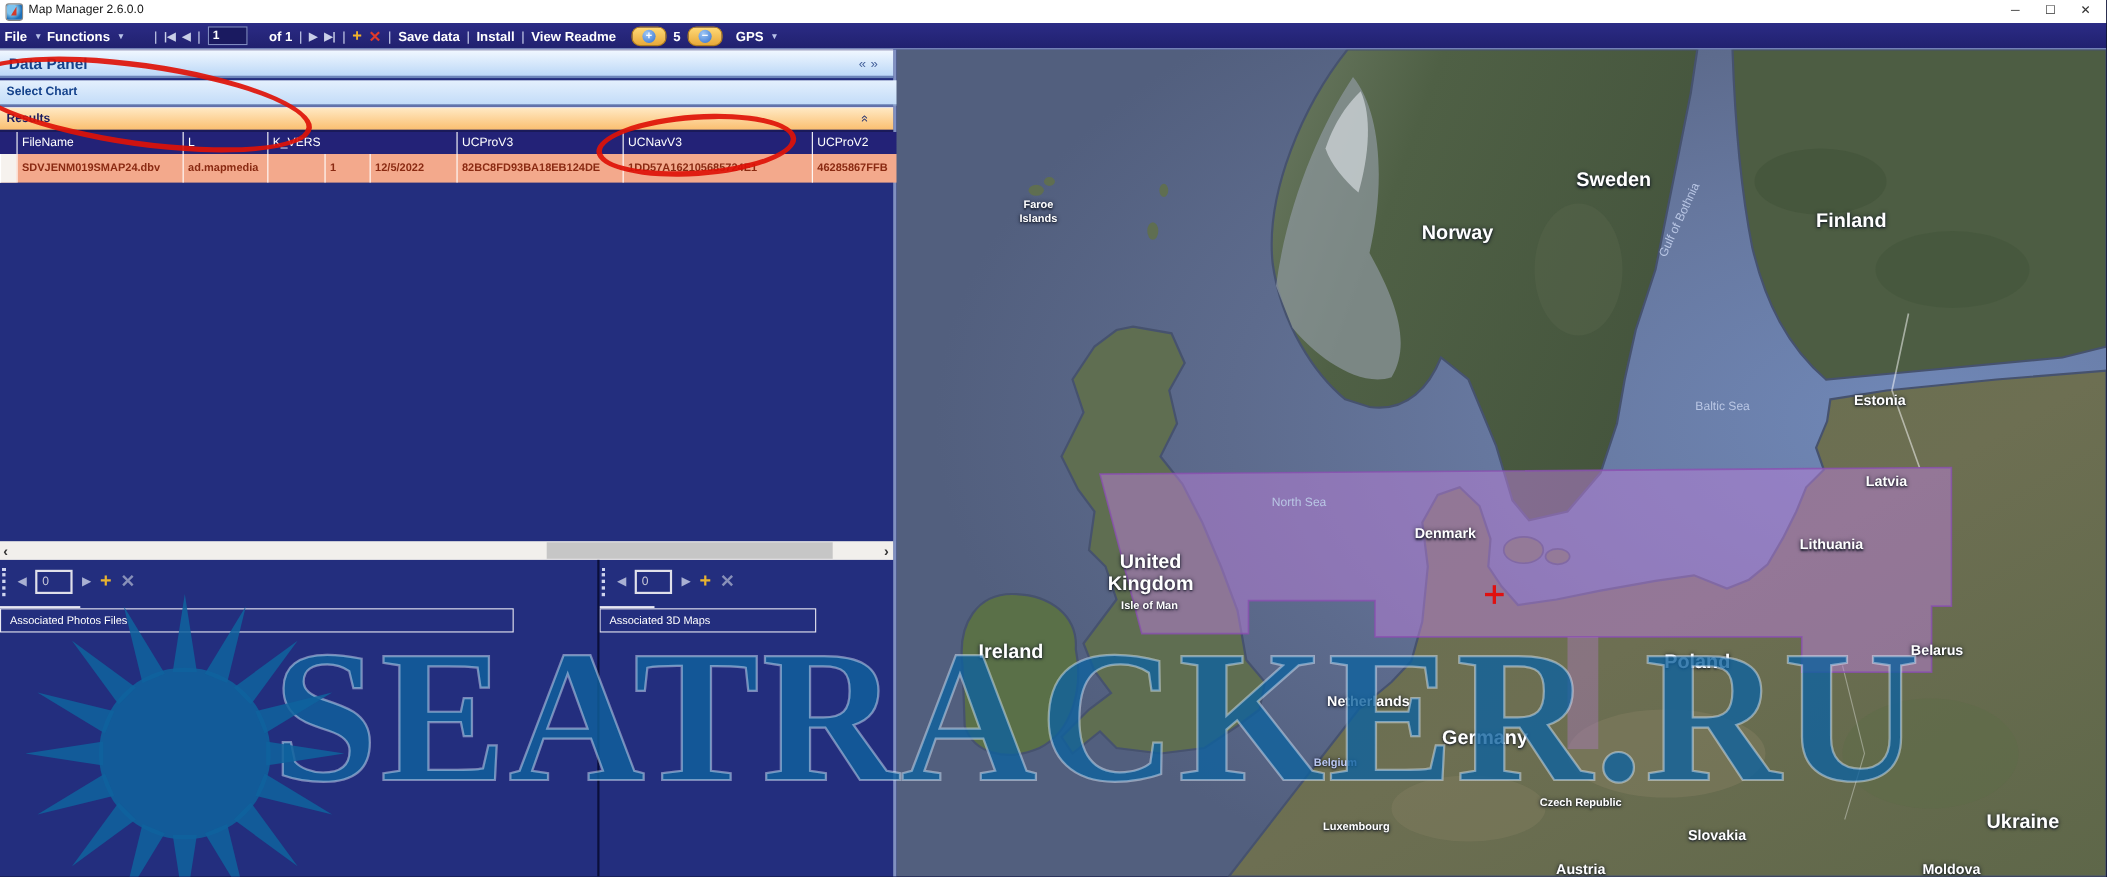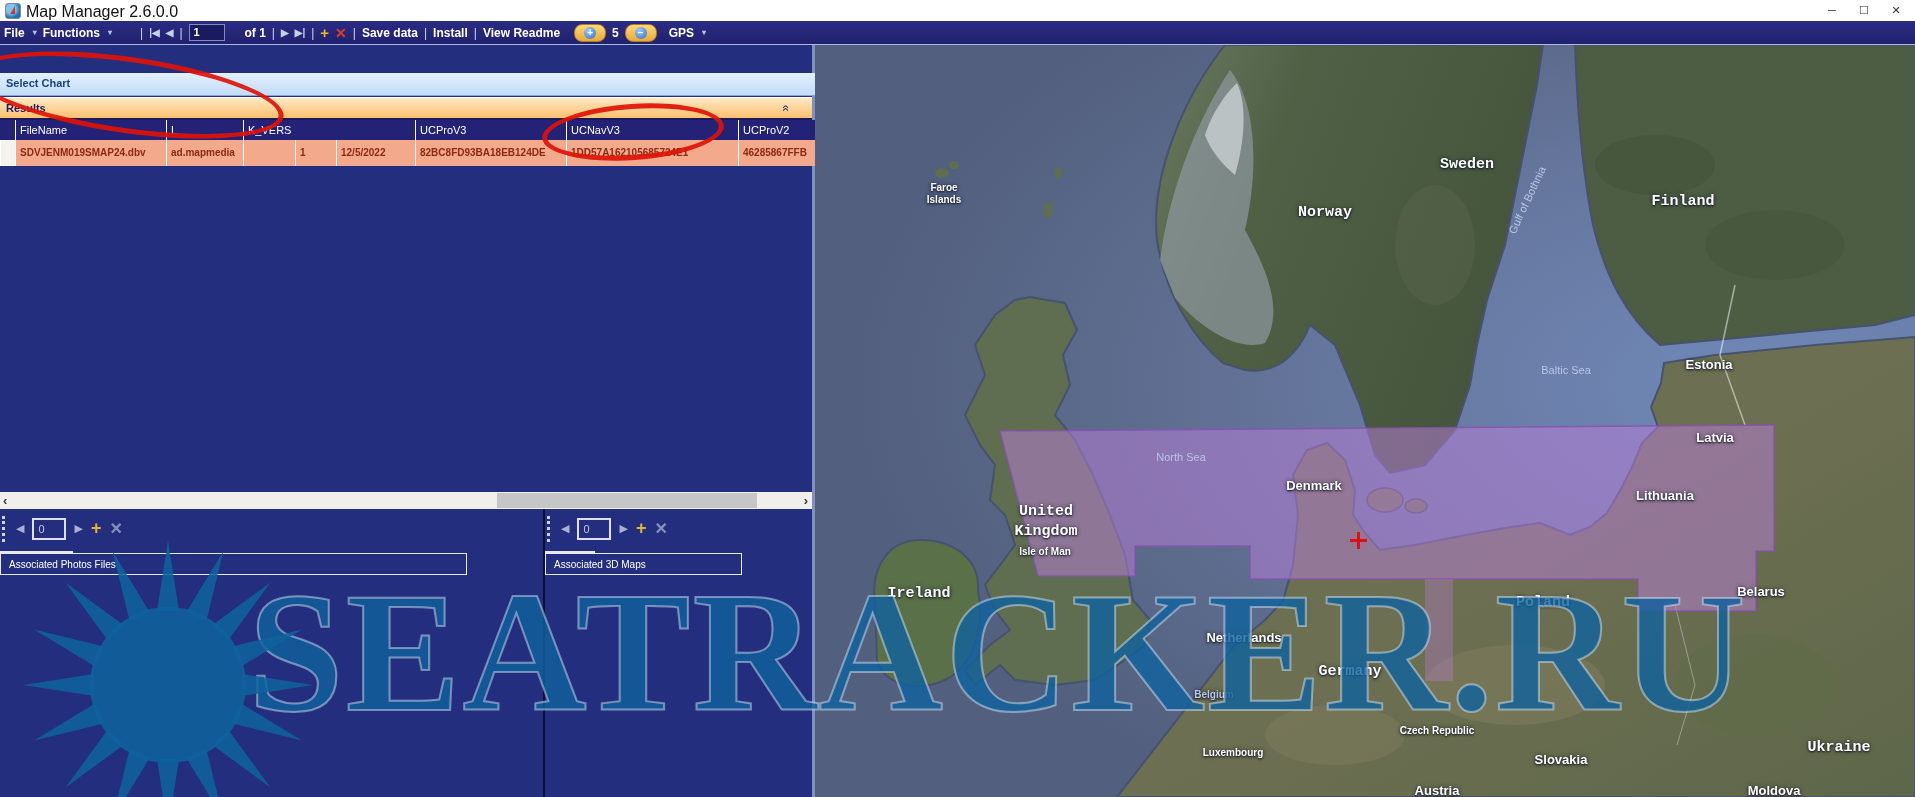--- a/index.html
+++ b/index.html
@@ -4,21 +4,21 @@
 <style>
   html,body{margin:0;padding:0;background:#000;}
   #root{position:relative;width:1915px;height:797px;overflow:hidden;
         font-family:"Liberation Sans",sans-serif;background:#232e7e;}
   
   #titlebar{position:absolute;left:0;top:0;width:1915px;height:21px;background:#ffffff;}
   #app-icon{position:absolute;left:5px;top:3px;width:14px;height:14px;border-radius:3px;
     background:radial-gradient(circle at 35% 35%,#7ec4ef 0 35%,#1d6fb8 70%);border:1px solid #888;}
   #app-icon::after{content:"";position:absolute;left:4px;top:2px;border-left:5px solid transparent;
     border-right:0 solid transparent;border-bottom:8px solid #d23a2a;}
-  #title-text{position:absolute;left:26px;top:3px;font-size:16px;color:#111;}
+  #title-text{position:absolute;left:26px;top:3px;font-size:11px;color:#111;}
   .wbtn{position:absolute;top:1px;width:28px;height:18px;text-align:center;font-size:11px;color:#333;line-height:18px;}
   #btn-min{left:1818px;} #btn-max{left:1850px;} #btn-close{left:1882px;}
   
   #toolbar{position:absolute;left:0;top:21px;width:1915px;height:24px;
     background:linear-gradient(#2b2b85,#21216f);border-bottom:1px solid #aabbe0;
     color:#fff;font-size:12px;font-weight:bold;display:flex;align-items:center;gap:6px;padding-left:4px;box-sizing:border-box;}
   .tb-item{white-space:nowrap;cursor:default;}
   .tb-sep{color:#cdd4f0;font-weight:normal;}
   .caret{font-size:8px;color:#b8c2e8;margin-left:2px;}
   .nav-arrow{color:#c9cfe8;font-size:10px;}
@@ -76,21 +76,21 @@
   
   .red-ellipse{position:absolute;border:5px solid rgba(222,18,8,.92);border-radius:50%;z-index:50;pointer-events:none;}
   #ell-selectchart{left:-30px;top:57px;width:305px;height:66px;transform:rotate(8deg);}
   #ell-ucnav{left:542px;top:104px;width:172px;height:46px;transform:rotate(-4deg);}
   
   #map{position:absolute;left:815px;top:45px;width:1100px;height:752px;overflow:hidden;
     background:radial-gradient(900px 500px at 85% 45%,#7088b8 0%,#66779e 45%,#5d6b8d 70%,#525f7e 100%);}
   #map svg{position:absolute;left:0;top:0;}
   .mlabel{position:absolute;transform:translate(-50%,-50%);color:#fff;font-weight:bold;white-space:nowrap;
     text-shadow:0 1px 2px rgba(15,20,35,.95),0 0 4px rgba(15,20,35,.7);z-index:10;}
-  .mlabel.big{font-size:15px;font-family:Liberation Mono, monospace;}
+  .mlabel.big{font-size:18px;}
   .mlabel.med{font-size:13px;}
   .mlabel.small{font-size:10px;font-weight:bold;}
   .mlabel.sea{color:#b9c6e4;font-weight:normal;font-size:11px;text-shadow:none;}
   .mlabel.water-blue{color:#b9c6f0;}
   #red-cross{position:absolute;left:535px;top:487px;width:17px;height:17px;z-index:12;}
   #red-cross::before{content:"";position:absolute;left:0;top:7px;width:17px;height:3px;background:#e01010;}
   #red-cross::after{content:"";position:absolute;left:7px;top:0;width:3px;height:17px;background:#e01010;}
   
   #watermark{position:absolute;left:248px;top:566px;z-index:60;pointer-events:none;
     font-family:"Liberation Serif",serif;font-weight:bold;font-size:172px;line-height:1;
@@ -138,20 +138,24 @@
       </span>
     <span class="tb-item">5</span>
     <span class="pill">
       <span class="orb">−</span>
       </span>
     <span class="tb-item" style="margin-left:6px;">GPS</span>
     <span class="caret">▾</span>
   </div>
 
   <div id="panel">
+    <div id="bar-datapanel">
+      <span class="cap">Data Panel</span>
+      <span class="edge-tools">«»</span>
+    </div>
     <div id="row-selectchart">
       <span class="cap">Select Chart</span>
       <span id="sc-chevron">«</span>
     </div>
     <div id="bar-results">
       <span class="cap">Results</span>
       <span id="res-chevron">«</span>
     </div>
 
     <div id="grid">

